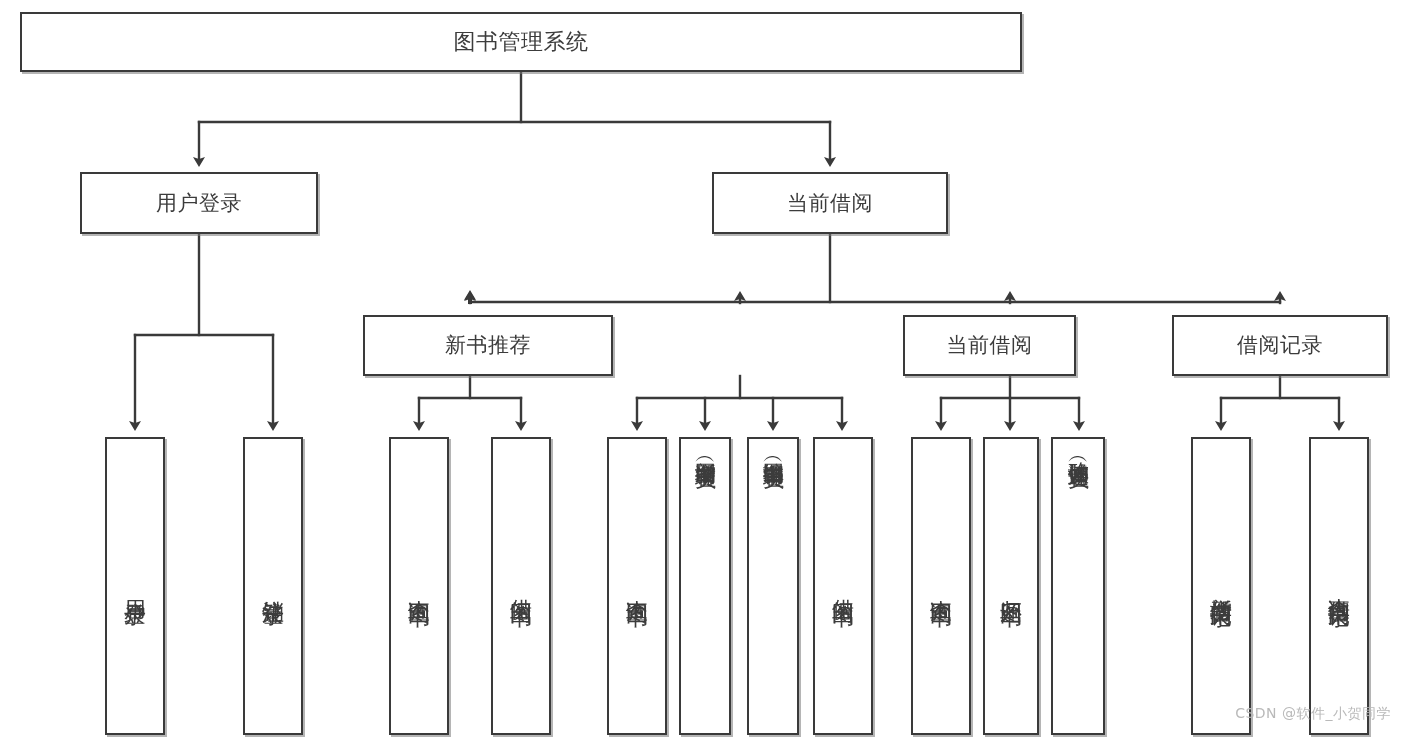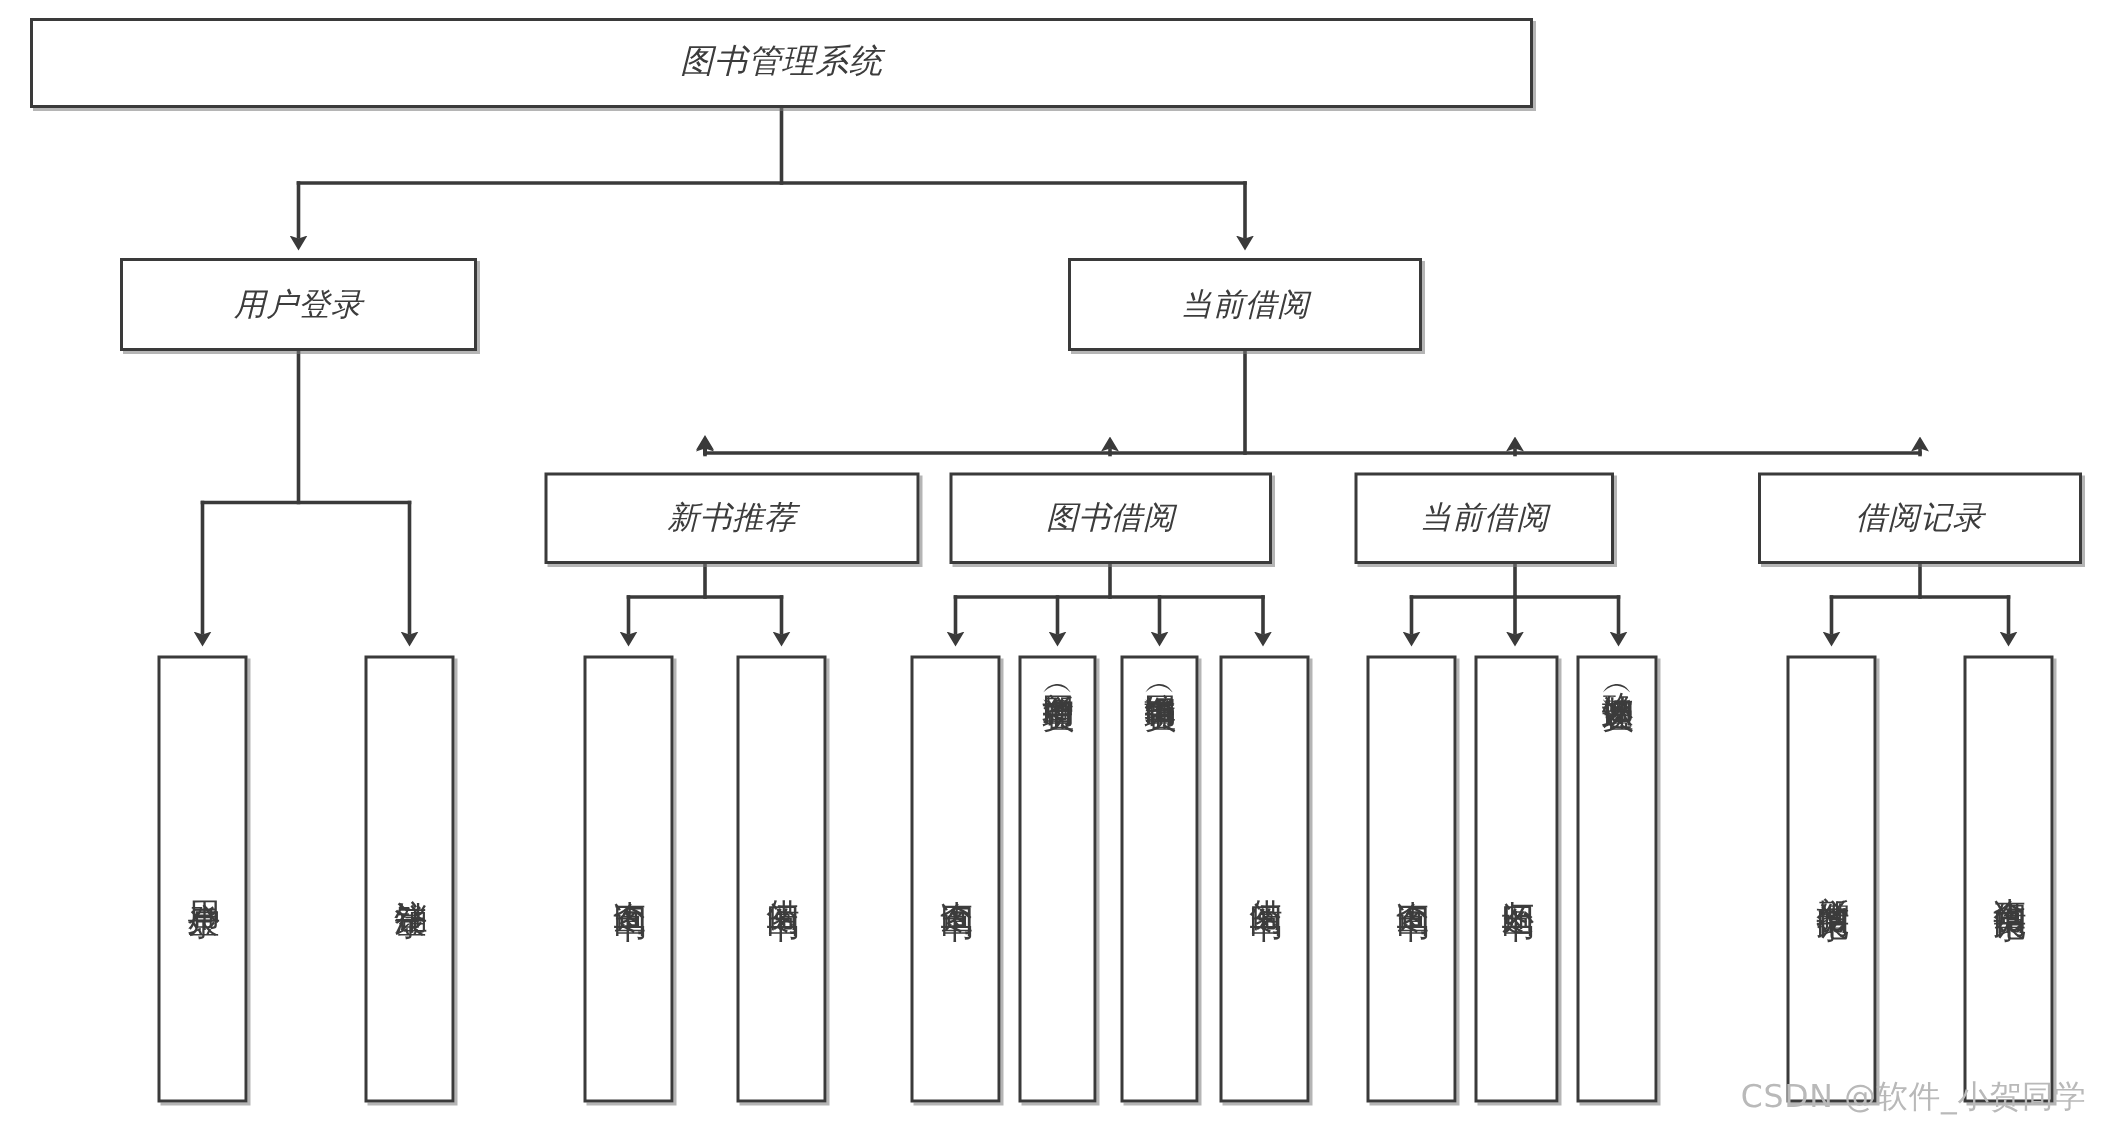--- a/index.html
+++ b/index.html
@@ -41,21 +41,20 @@
   .node .label {
     display: block;
     text-align: center;
     line-height: 1.18;
     letter-spacing: 0.5px;
     white-space: nowrap;
   }
   
   .node.horiz .label {
     font-size: 21px;
-    font-style: italic;
   }
   .node.root .label {
     font-size: 22px;
   }
   
   .node.vert {
     align-items: flex-start;
     padding-top: 6px;
   }
   .node.vert .label {
@@ -69,22 +68,22 @@
     font-size: 21px;
     letter-spacing: 1px;
   }
   .node.vert.center {
     align-items: center;
     padding-top: 0;
   }
   #watermark {
     position: absolute;
     right: 14px;
-    bottom: 2px;
-    font-size: 21px;
+    bottom: 24px;
+    font-size: 14px;
     color: #b9b9b9;
     letter-spacing: 0.5px;
     z-index: 5;
     white-space: nowrap;
     font-family: "DejaVu Sans", "Liberation Sans", sans-serif;
   }
 </style>
 </head>
 <body>
 
@@ -280,23 +279,20 @@
   <div class="node horiz" style="left:80px; top:172px; width:238px; height:62px;">
     <span class="label">用户登录</span>
   </div>
   <div class="node horiz" style="left:712px; top:172px; width:236px; height:62px;">
     <span class="label">当前借阅</span>
   </div>
 
   <div class="node horiz" style="left:363px; top:315px; width:250px; height:61px;">
     <span class="label">新书推荐</span>
   </div>
-  <div class="node horiz" style="left:633px; top:315px; width:215px; height:61px;">
-    <span class="label">图书借阅</span>
-  </div>
   <div class="node horiz" style="left:903px; top:315px; width:173px; height:61px;">
     <span class="label">当前借阅</span>
   </div>
   <div class="node horiz" style="left:1172px; top:315px; width:216px; height:61px;">
     <span class="label">借阅记录</span>
   </div>
 
   <div class="node vert center" style="left:105px; top:437px; width:60px; height:298px;">
     <span class="label">用户登录</span>
   </div>

